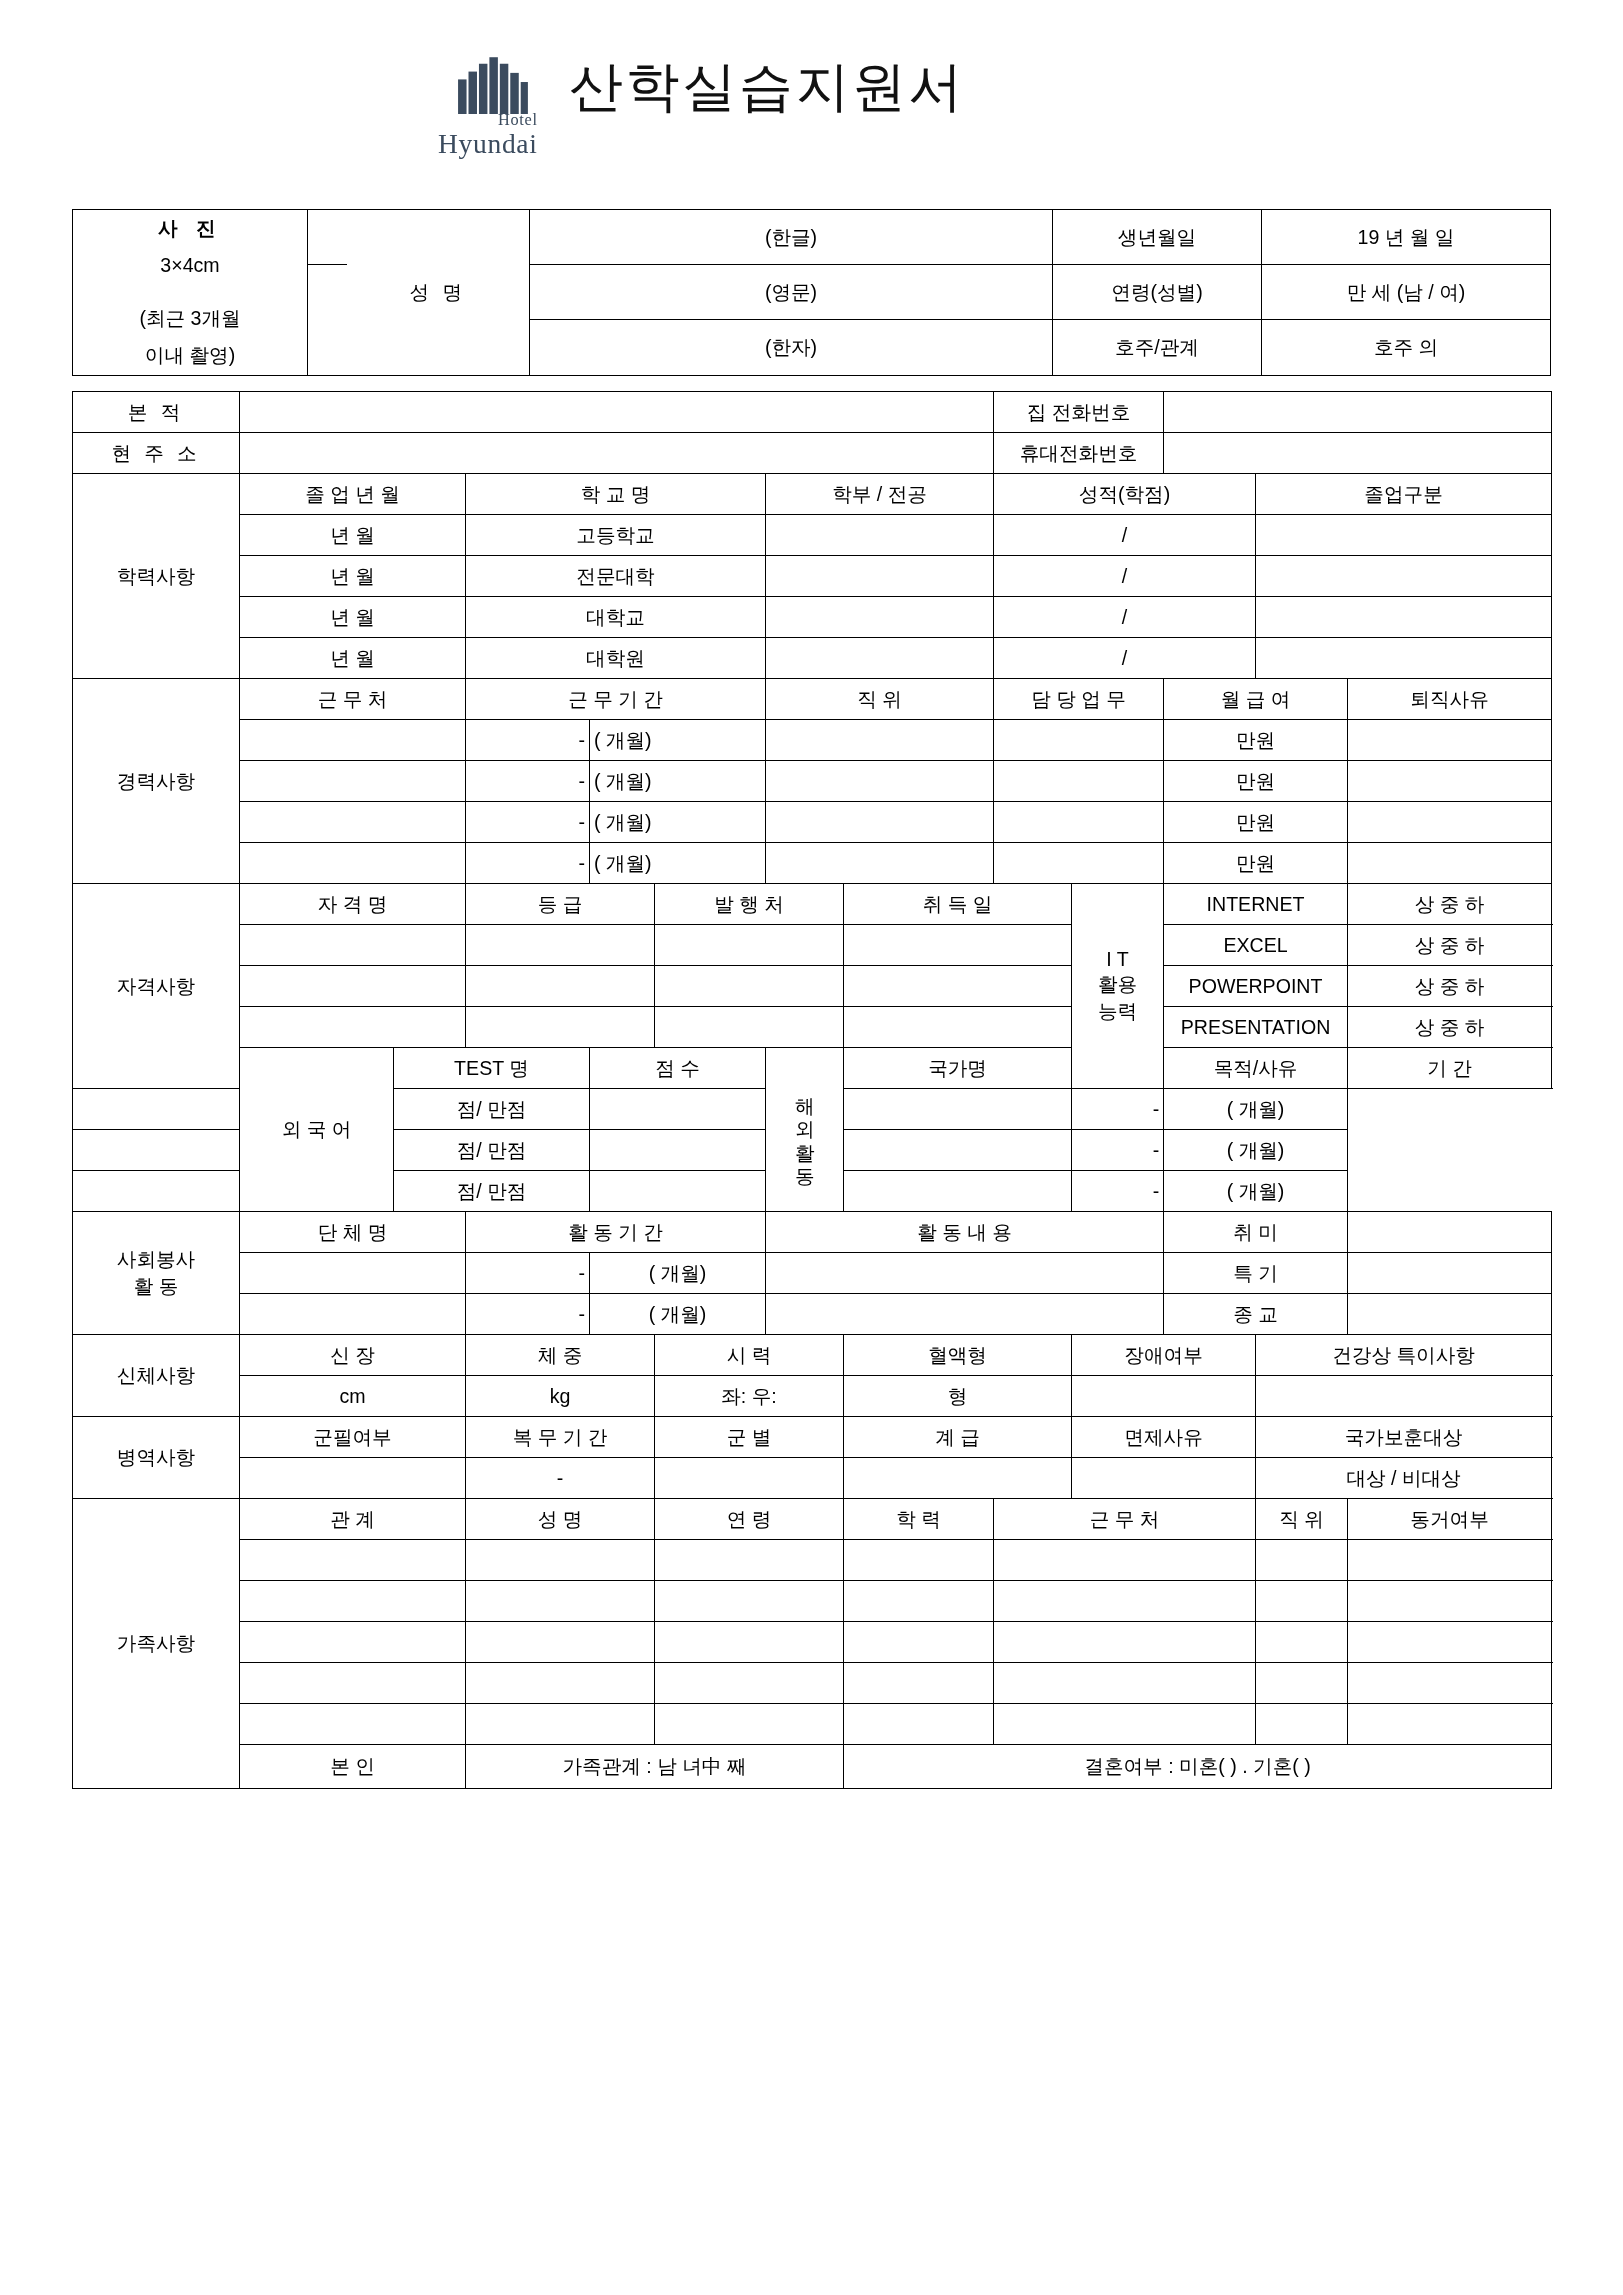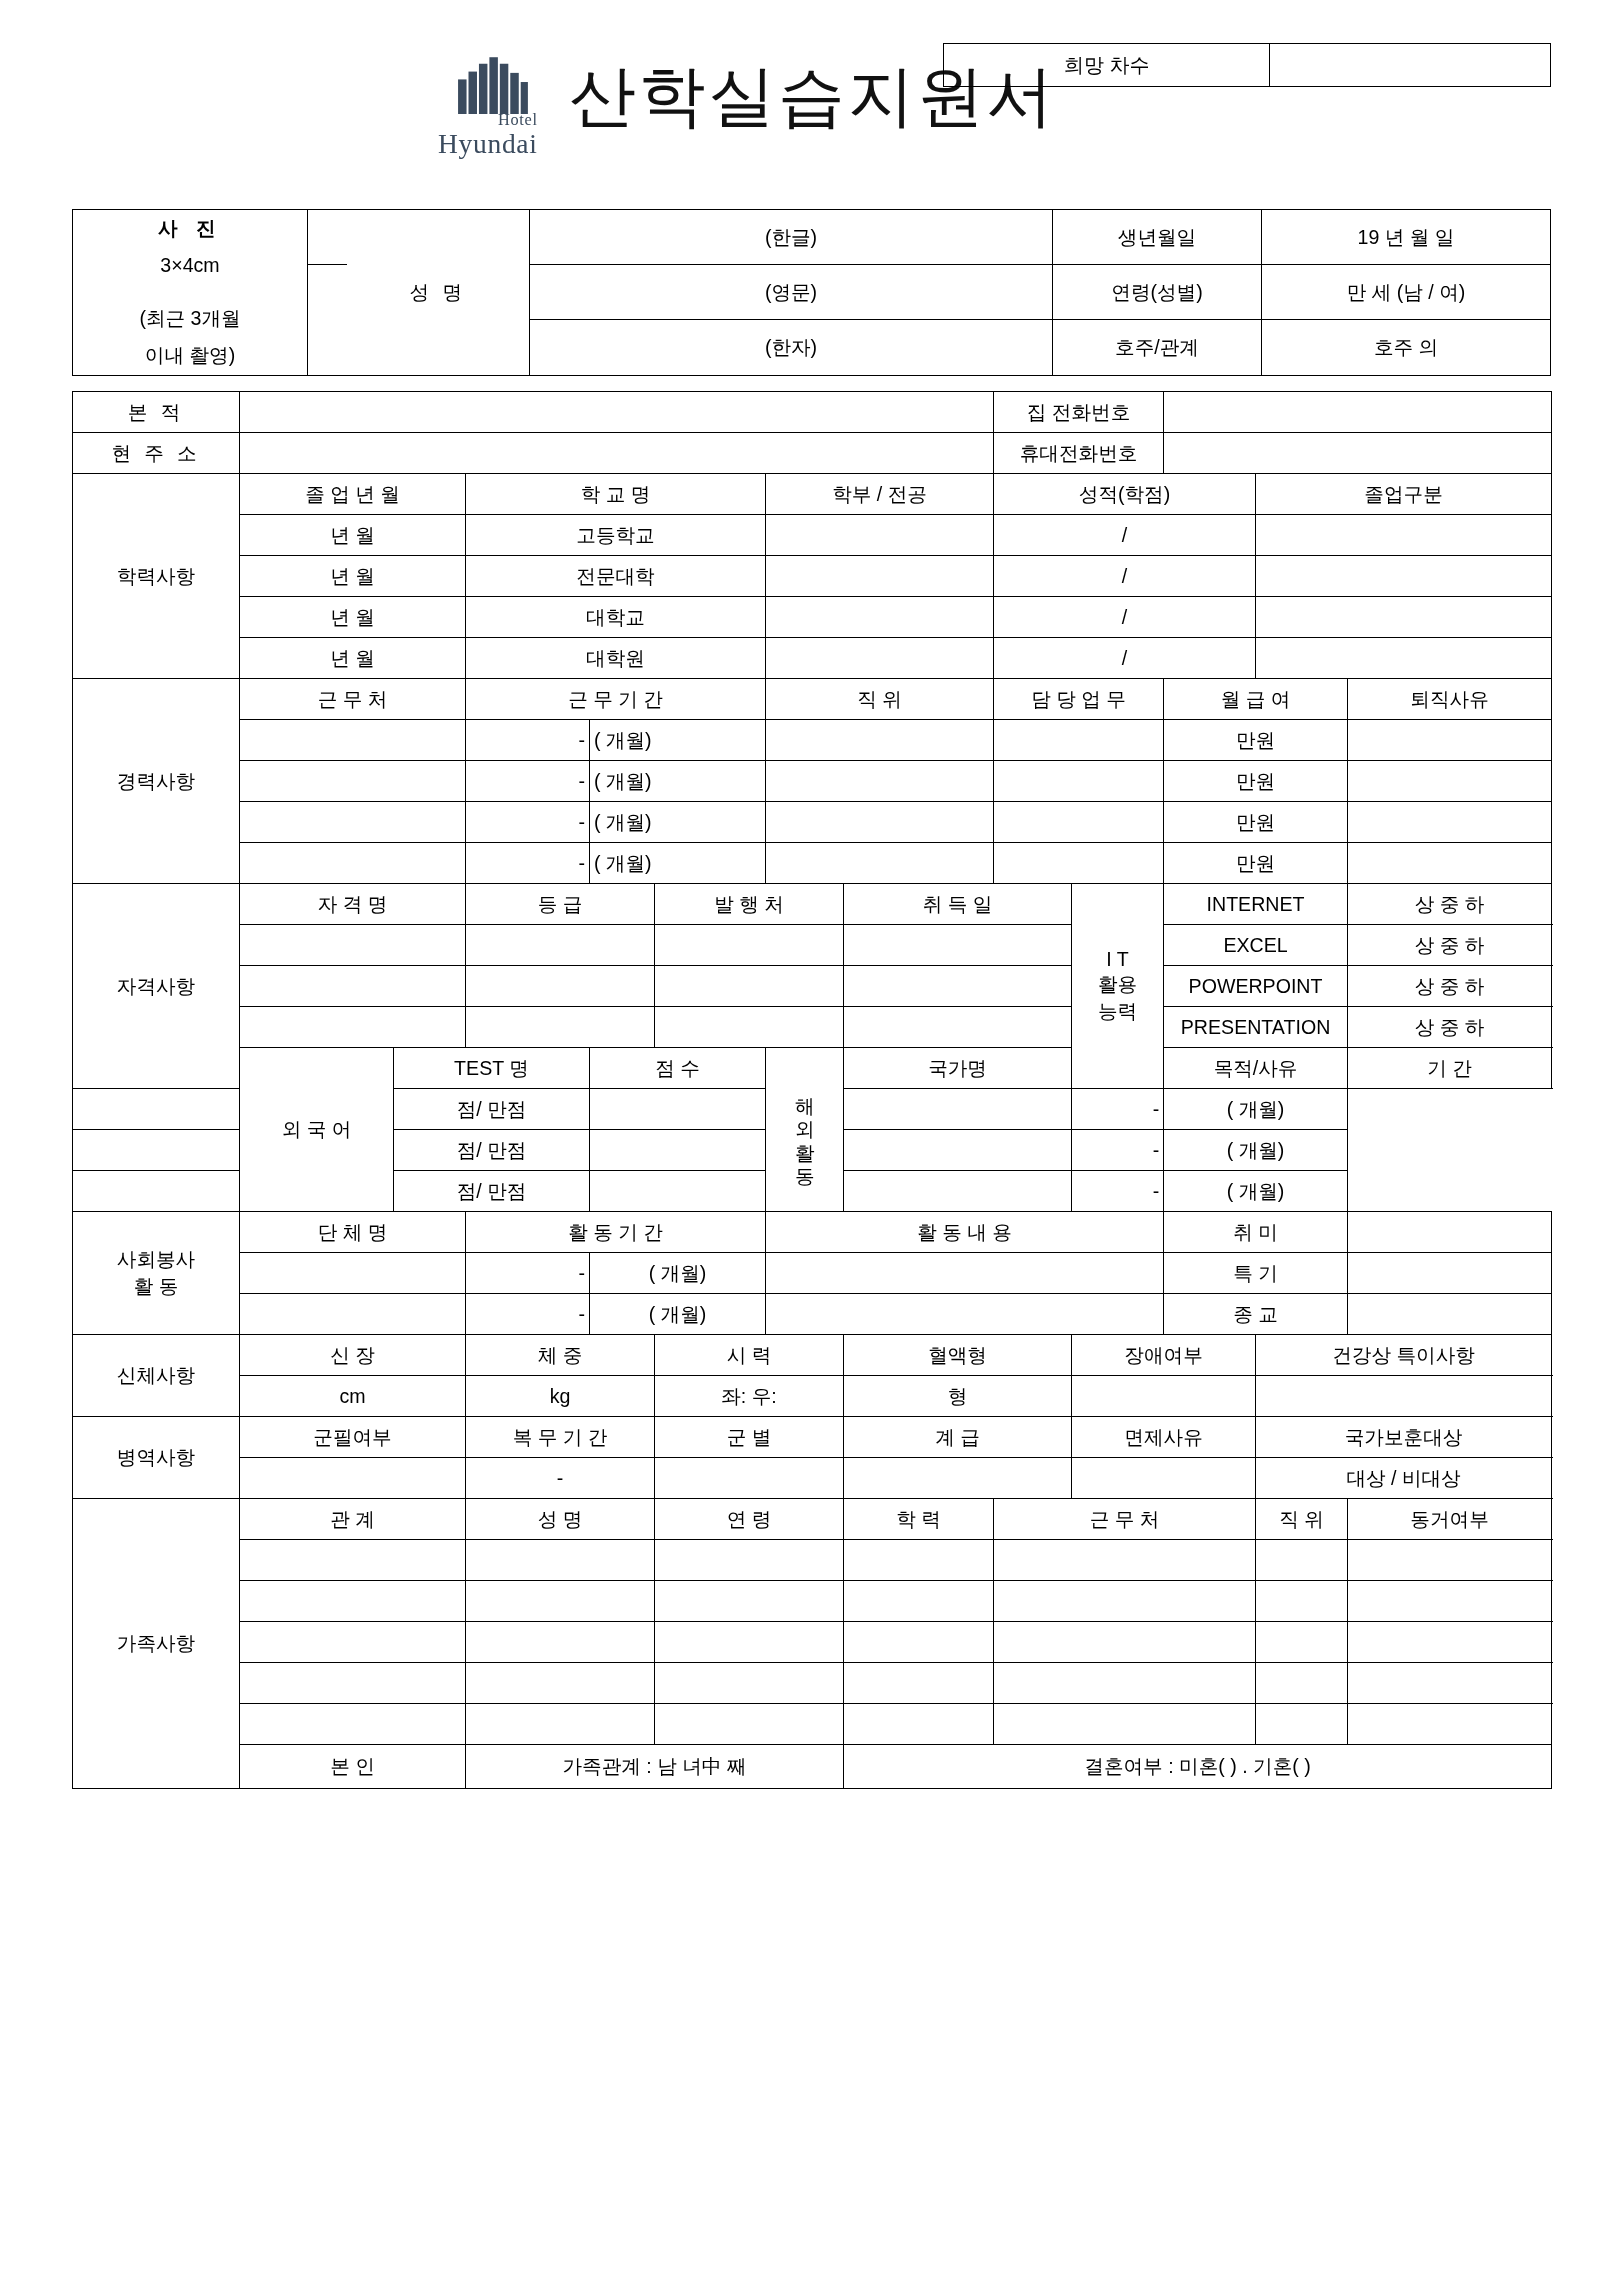--- a/index.html
+++ b/index.html
@@ -26,21 +26,21 @@
   .logo-text1 {
     font-family:"Liberation Serif", serif;
     font-size:16.3px; letter-spacing:0.7px; color:#3b4b5e; margin-top:-3.9px;
   }
   .logo-text2 {
     font-family:"Liberation Serif", serif;
     font-size:27.5px; color:#3b4b5e; letter-spacing:0.7px; line-height:1;
   }
   .doc-title {
     position:absolute; left:497px; top:51px;
-    font-size:67px; letter-spacing:2.6px; font-weight:400;
+    font-size:54px; letter-spacing:2.6px; font-weight:400;
     color:#111; white-space:nowrap;
     font-family:"Liberation Sans", sans-serif;
   }
   .wish-table {
     position:absolute; right:0px; top:43px;
     border-collapse:collapse;
     width:608px;
   }
   .wish-table td {
     border:1.3px solid #000;
@@ -105,24 +105,20 @@
         <rect x="114" y="46" width="11" height="49" fill="#3b4b5e"></rect>
       </svg>
       <div class="logo-text1">Hotel</div>
       <div class="logo-text2">Hyundai</div>
     </div>
 
     <div class="doc-title">산학실습지원서</div>
 
     <table class="wish-table">
       <tbody>
-          <tr>
-        <td class="lbl">희망 차수</td>
-        <td class="val"></td>
-      </tr>
     </tbody>
       </table>
   </div>
 
   <div class="sheet">
 
     <table class="grid" style="width:1479px;">
       <colgroup>
         <col style="width:235px">
         <col style="width:39px">

